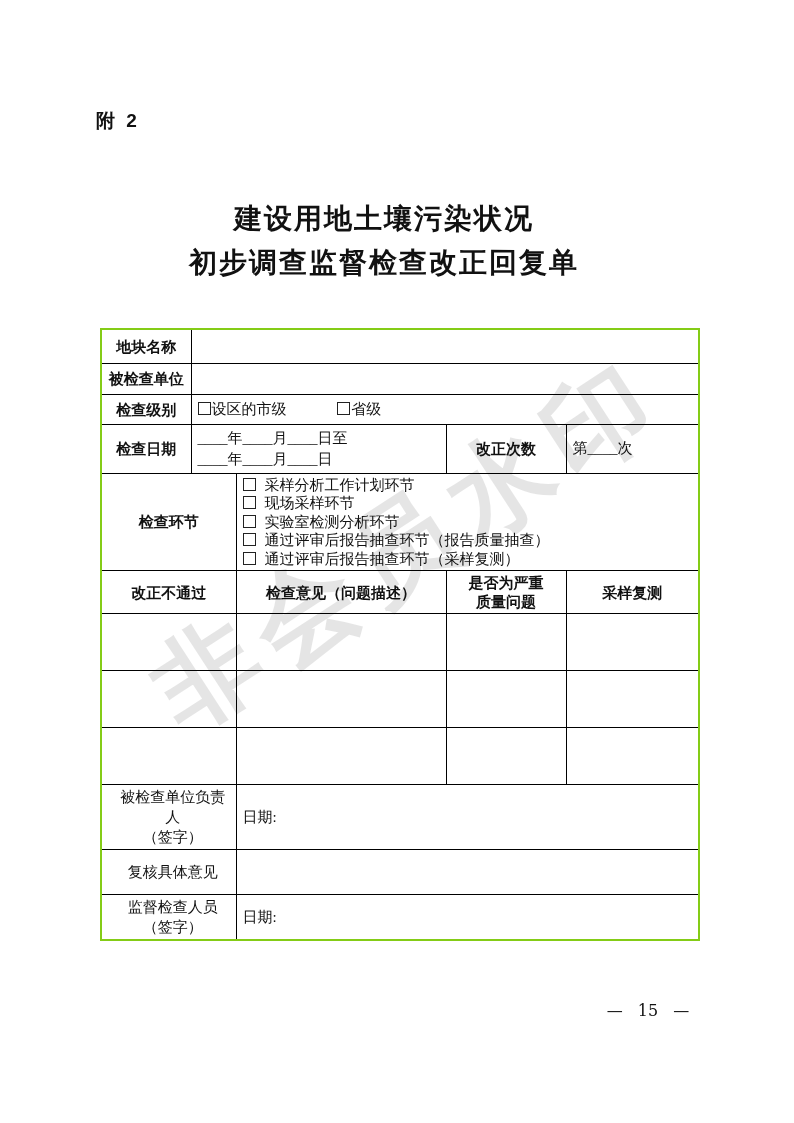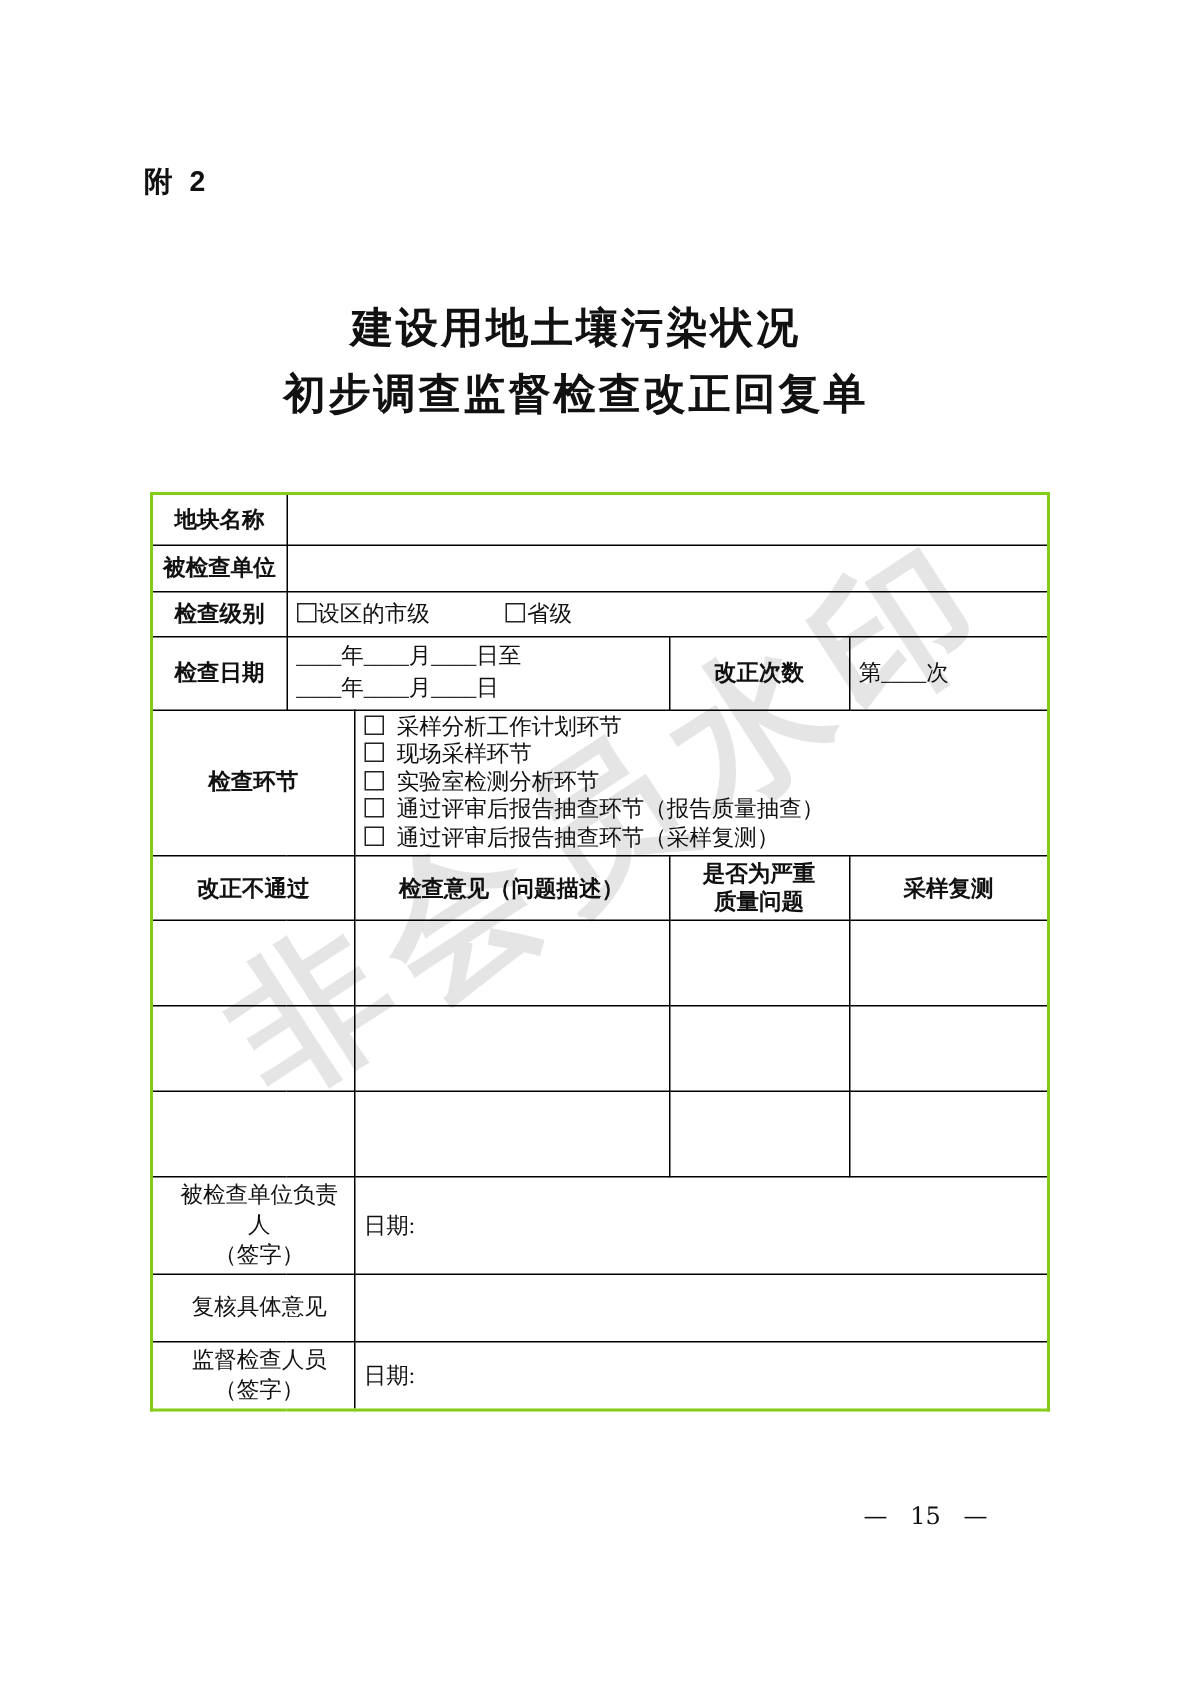--- a/index.html
+++ b/index.html
@@ -50,21 +50,21 @@
     display:inline-block;width:11px;height:11px;border:1.5px solid #222;
     vertical-align:-1px;background:#fff;
   }
   .stage-item{line-height:18.5px;white-space:nowrap;}
   .stage-item .box{margin-right:9px;}
   .review-item{line-height:21.5px;white-space:nowrap;}
   .review-item .box{margin-right:9px;}
   .level-opt{margin-right:47px;white-space:nowrap;}
   .level-opt .box{margin-right:1px;}
   .footer-pagenum{
-    position:absolute;top:1001px;left:547px;width:140px;text-align:center;
+    position:absolute;top:1001px;left:578px;width:140px;text-align:center;
     font-family:"DejaVu Serif", serif;font-size:16px;word-spacing:10px;
   }
 </style>
 </head>
 <body>
 
 <div class="attachment">附 2</div>
 
 <div class="doc-title">
   <div>建设用地土壤污染状况</div>

